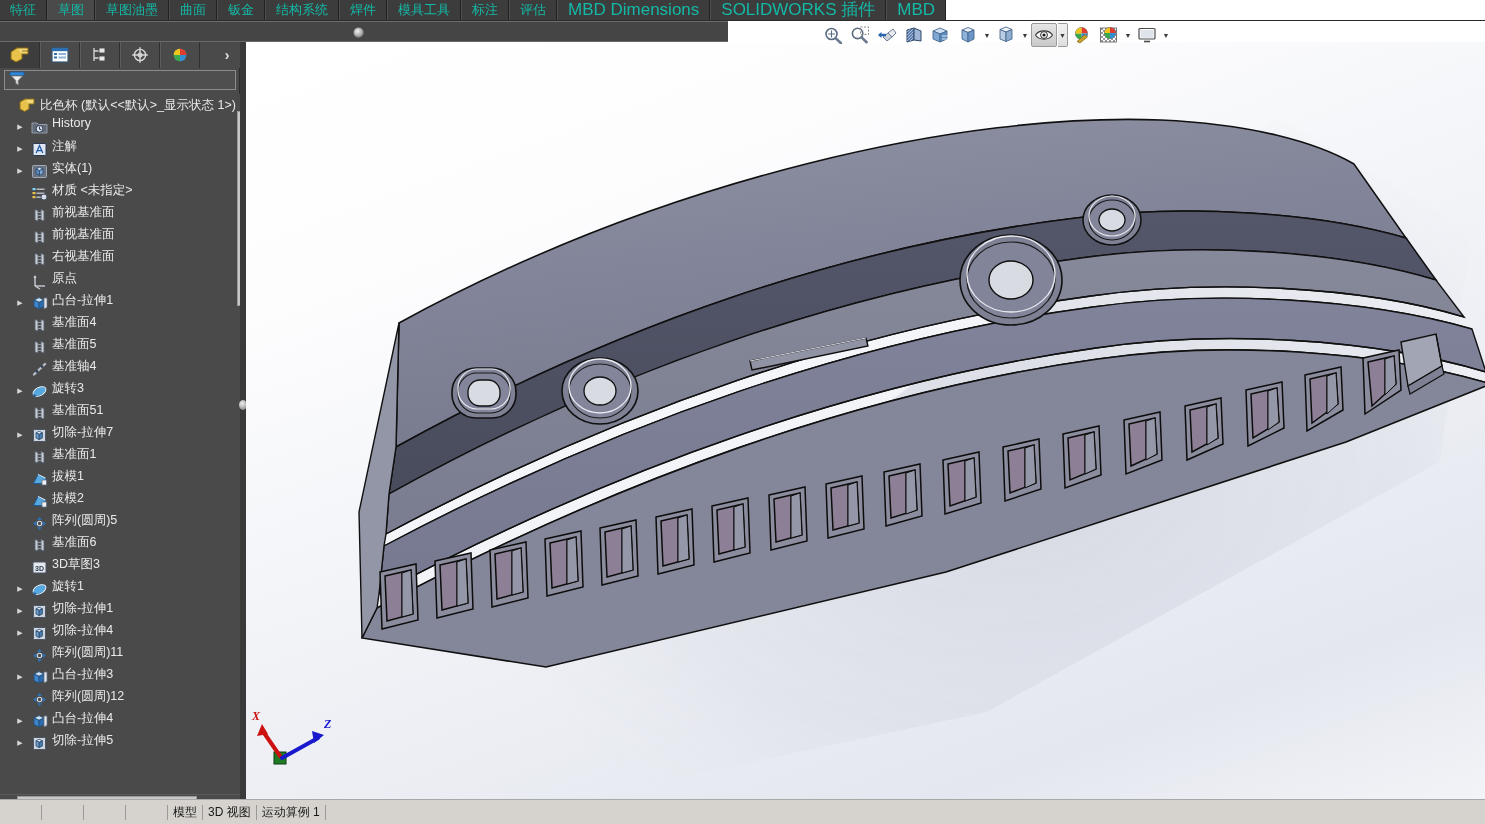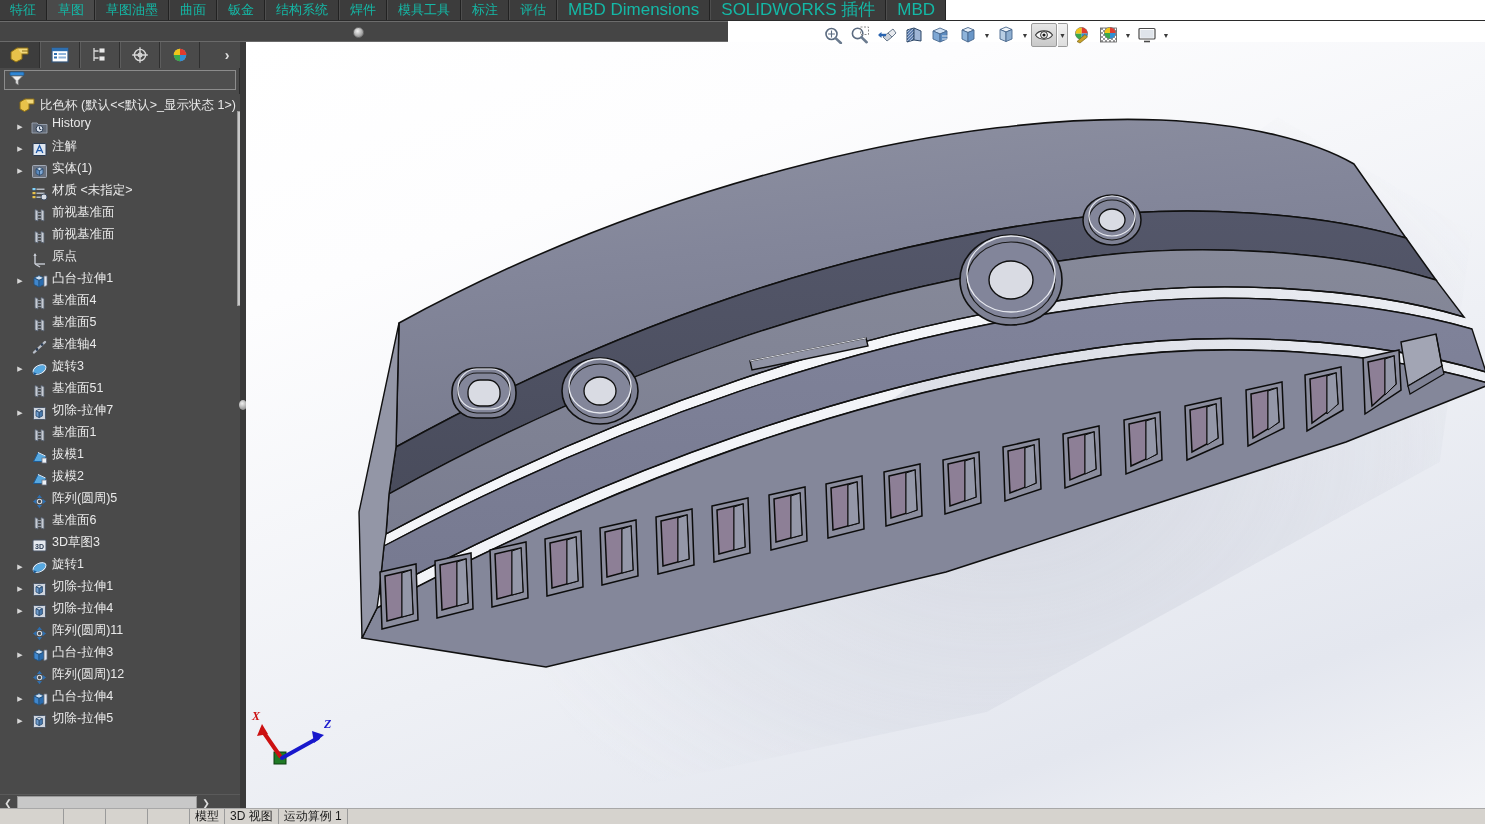--- a/index.html
+++ b/index.html
@@ -163,23 +163,23 @@
     background: #3a3a3a;
   }
   #splitter .grip {
     position: absolute; left: -1px; top: 358px;
     width: 8px; height: 10px; border-radius: 50%;
     background: radial-gradient(circle at 40% 35%, #eee, #999 70%, #6b6b6b);
   }
 
   
   #statusbar {
-    position: absolute; left: 0; bottom: 0; width: 1485px; height: 16px;
+    position: absolute; left: 0; bottom: 0; width: 1485px; height: 25px;
     background: #d6d3ce; border-top: 1px solid #a8a8a8;
-    display: flex; align-items: center; overflow: hidden; padding-left: 22px;
+    display: flex; align-items: center; overflow: hidden;
   }
   #statusbar .sbcell {
     height: 15px; border-right: 1px solid #9a9a9a;
     font-size: 12px; color: #1a1a1a; padding: 0 5px;
     display: flex; align-items: center; white-space: nowrap;
   }
   #statusbar .sbblank { width: 42px; }
 
   
   #viewport {
@@ -472,20 +472,31 @@
                 <path d="M10 2.5 L13 3.6 L13 14 L10 13 Z" fill="#c8ccd4" stroke="#56606e" stroke-width="0.9"></path>
                 <path d="M7 5.5 L10 5.5 M7 8.5 L10 8.5 M7 11.5 L10 11.5" stroke="#9aa3b0" stroke-width="0.9"></path>
               </svg>
             </span>
             <span class="tlabel">前视基准面</span>
           </div>
           <div class="trow">
             <span class="tarrow"></span>
             <span class="ticon">
               <svg width="17" height="17" viewBox="0 0 17 17">
+                <path d="M4 2.5 L7 3.6 L7 14 L4 13 Z" fill="#c8ccd4" stroke="#56606e" stroke-width="0.9"></path>
+                <path d="M10 2.5 L13 3.6 L13 14 L10 13 Z" fill="#c8ccd4" stroke="#56606e" stroke-width="0.9"></path>
+                <path d="M7 5.5 L10 5.5 M7 8.5 L10 8.5 M7 11.5 L10 11.5" stroke="#9aa3b0" stroke-width="0.9"></path>
+              </svg>
+            </span>
+            <span class="tlabel">右视基准面</span>
+          </div>
+          <div class="trow">
+            <span class="tarrow"></span>
+            <span class="ticon">
+              <svg width="17" height="17" viewBox="0 0 17 17">
                 <path d="M4 13 L4 3" stroke="#c8ccd4" stroke-width="1.4"></path>
                 <path d="M4 13 L14 13" stroke="#c8ccd4" stroke-width="1.4"></path>
                 <path d="M4 13 L9 16" stroke="#c8ccd4" stroke-width="1.4"></path>
                 <path d="M2.4 5 L4 2 L5.6 5 Z" fill="#c8ccd4"></path>
               </svg>
             </span>
             <span class="tlabel">原点</span>
           </div>
           <div class="trow">
             <span class="tarrow">▶</span>

